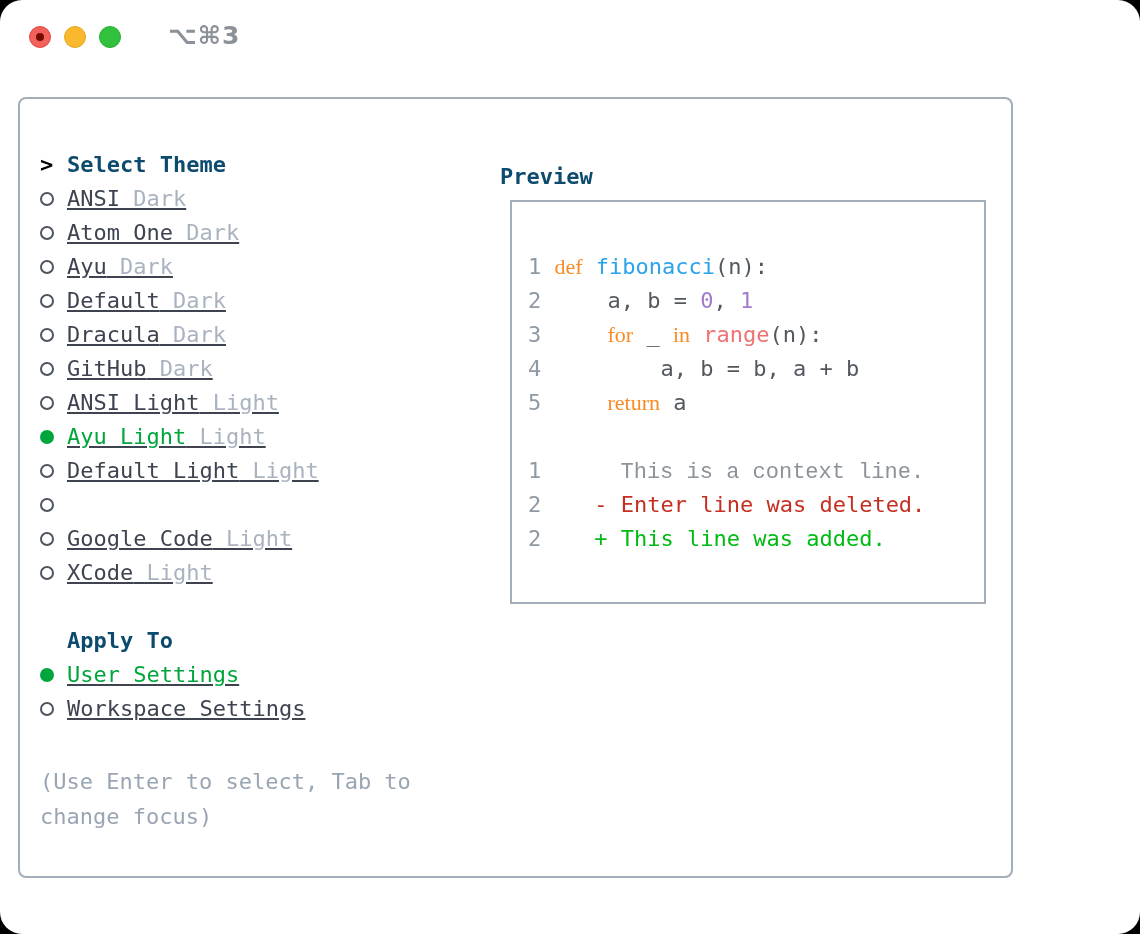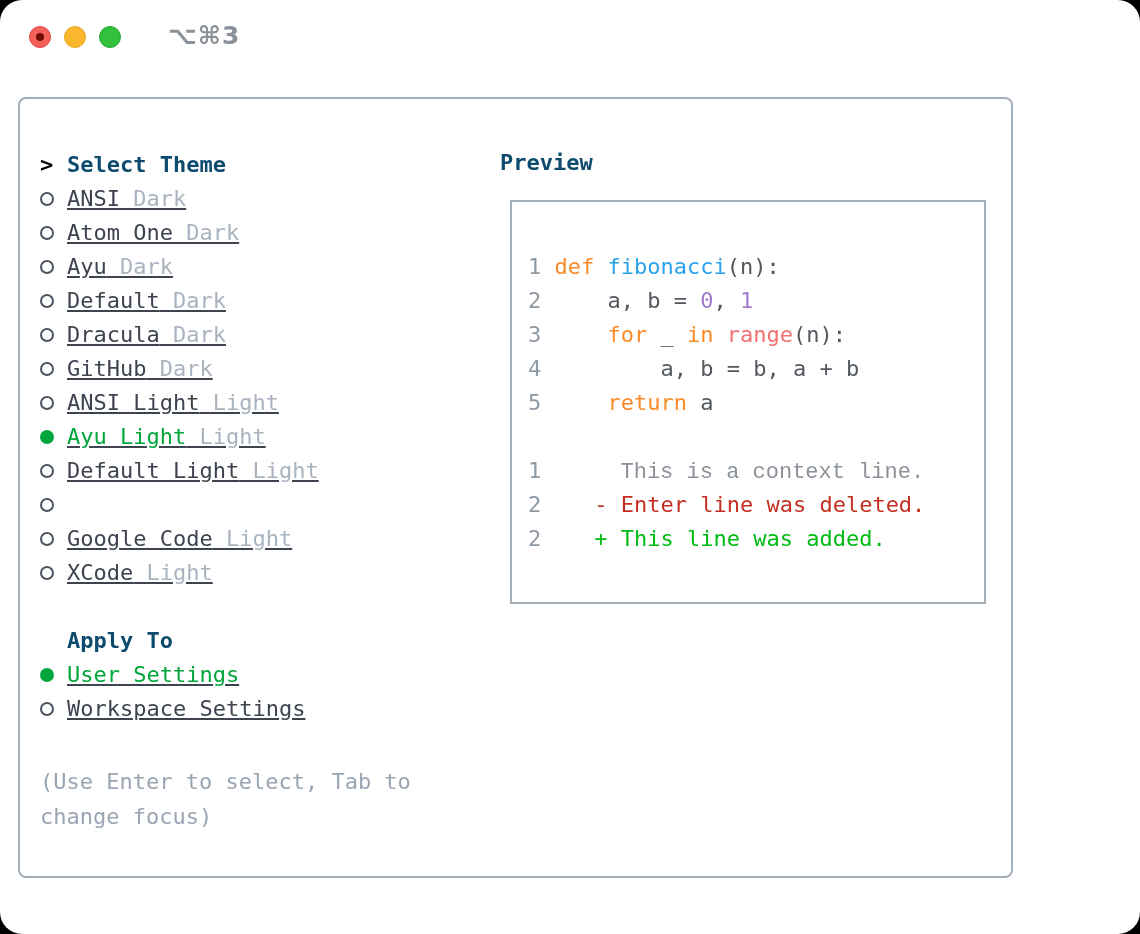--- a/index.html
+++ b/index.html
@@ -39,29 +39,29 @@
   .circle.sel { background: var(--green); border-color: var(--green); }
   .txt { white-space: pre; text-decoration: underline; }
   .hdr { font-weight: bold; color: #0c4a6e; }
   .name { color: var(--item-text); }
   .sel-label { color: var(--green); }
   .variant { color: var(--variant-text); }
   .gap { height: 34px; }
   .help { margin-top: 4px; width: 420px; color: var(--help-text); line-height: 35px; white-space: normal; }
 
   
-  .preview-title { position: absolute; left: 480px; top: 47px; height: 34px; line-height: 34px; font-size: 22px; }
+  .preview-title { position: absolute; left: 480px; top: 61px; height: 34px; line-height: 34px; font-size: 22px; }
   .pbox {
     position: absolute; left: 490px; top: 101px; width: 476px; height: 404px;
     border: 2px solid var(--border); background: #fff;
   }
   .code { padding: 48px 0 0 16px; font-size: 22px; line-height: 34px; }
   .cl { height: 34px; white-space: pre; }
   .tk-lineno { color: var(--lineno); }
-  .tk-kw     { color: var(--keyword); }
+  .tk-kw     { color: var(--keyword); font-family: Liberation Serif, serif; }
   .tk-fn     { color: var(--function); }
   .tk-num    { color: var(--number); }
   .tk-sp     { color: var(--special); }
   .tk-plain  { color: var(--code-plain); }
   .tk-ctx    { color: var(--diff-context); font-family: Liberation Mono, monospace; }
   .tk-del    { color: var(--diff-deleted); }
   .tk-add    { color: var(--diff-added); margin-top: 26px; }
 </style>
 </head>
 <body>

